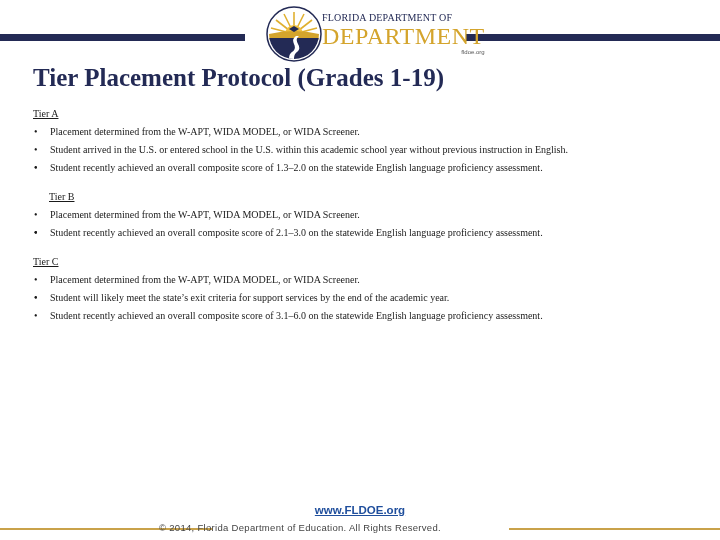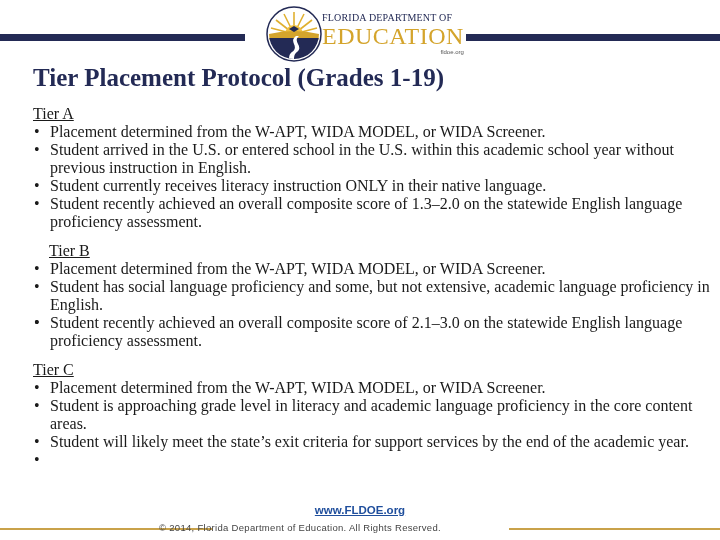--- a/index.html
+++ b/index.html
@@ -12,21 +12,21 @@
 
     .logo { position: absolute; left: 266px; top: 6px; width: 200px; height: 56px; display: flex; align-items: center; background: #fff; }
     .logo-seal { width: 56px; height: 56px; position: relative; flex: none; }
     .logo-text { display: flex; flex-direction: column; line-height: 1; }
     .logo-top { font-family: "Liberation Serif", serif; font-size: 10px; color: #232a55; letter-spacing: 0.2px; font-variant: small-caps; }
     .logo-main { font-family: "Liberation Serif", serif; font-size: 24px; color: #d4a42c; letter-spacing: 0.5px; margin-top: 1px; }
     .logo-sub { font-family: "Liberation Sans", sans-serif; font-size: 6px; color: #555; align-self: flex-end; margin-top: 1px; }
 
     .page-title { position: absolute; left: 33px; top: 64px; font-family: "Liberation Serif", serif; font-weight: bold; font-size: 25px; color: #232a55; white-space: nowrap; }
 
-    .content { position: absolute; left: 33px; top: 105px; width: 680px; font-size: 16px; line-height: 18px; }
+    .content { position: absolute; left: 33px; top: 105px; width: 680px; font-size: 10px; line-height: 18px; }
     .tier { margin-bottom: 11px; }
     .tier-heading { text-decoration: underline; color: #1a1a1a; display: inline-block; }
     .tier-heading.indent { margin-left: 16px; }
     .tier ul { list-style: none; }
     .tier li { position: relative; padding-left: 17px; }
     .tier li .bullet { position: absolute; left: 1px; top: 0; }
 
     .footer-link { position: absolute; left: 0; width: 720px; top: 504px; text-align: center; font-family: "Liberation Sans", sans-serif; font-size: 11.5px; font-weight: bold; color: #1f4e9c; text-decoration: underline; }
     .footer-rule { position: absolute; top: 528px; height: 2px; background: #c9a24a; }
     .footer-rule.left { left: 0; width: 212px; }
@@ -62,55 +62,55 @@
         <circle cx="28" cy="28" r="9" fill="#f0c040"></circle>
         <path d="M3 28 Q28 22 53 28 L53 34 L3 34 Z" fill="#d4a42c"></path>
         <rect x="0" y="32" width="56" height="24" fill="#232a55"></rect>
         <path d="M30 30 C22 36 34 40 26 46 C22 49 24 52 22 56 L27 56 C29 52 27 49 31 46 C38 40 26 36 33 30 Z" fill="#ffffff"></path>
         <path d="M23 23 L28 20 L33 23 L28 26 Z" fill="#232a55"></path>
       </g>
     </svg>
   </div>
   <div class="logo-text">
     <span class="logo-top">FLORIDA DEPARTMENT OF</span>
-    <span class="logo-main">EDUCATION</span>
+    <span class="logo-main">DEPARTMENT</span>
     <span class="logo-sub">fldoe.org</span>
   </div>
 </div>
 
 <h1 class="page-title">Tier Placement Protocol (Grades 1-19)</h1>
 
 <div class="content">
   <section class="tier">
     <span class="tier-heading">Tier A</span>
     <ul>
       <li><span class="bullet">•</span><span>Placement determined from the W-APT, WIDA MODEL, or WIDA Screener.</span></li>
       <li><span class="bullet">•</span><span>Student arrived in the U.S. or entered school in the U.S. within this academic school year without previous instruction in English.</span></li>
-      <li><span class="bullet">•</span><span>Student currently receives literacy instruction ONLY in their native language.</span></li>
+      <li><span class="bullet">•</span></li>
       <li><span class="bullet">•</span><span>Student recently achieved an overall composite score of 1.3–2.0 on the statewide English language proficiency assessment.</span></li>
     </ul>
   </section>
 
   <section class="tier">
     <span class="tier-heading indent">Tier B</span>
     <ul>
       <li><span class="bullet">•</span><span>Placement determined from the W-APT, WIDA MODEL, or WIDA Screener.</span></li>
-      <li><span class="bullet">•</span><span>Student has social language proficiency and some, but not extensive, academic language proficiency in English.</span></li>
+      <li><span class="bullet">•</span></li>
       <li><span class="bullet">•</span></li>
       <li><span class="bullet">•</span><span>Student recently achieved an overall composite score of 2.1–3.0 on the statewide English language proficiency assessment.</span></li>
     </ul>
   </section>
 
   <section class="tier">
     <span class="tier-heading">Tier C</span>
     <ul>
       <li><span class="bullet">•</span><span>Placement determined from the W-APT, WIDA MODEL, or WIDA Screener.</span></li>
-      <li><span class="bullet">•</span><span>Student is approaching grade level in literacy and academic language proficiency in the core content areas.</span></li>
+      <li><span class="bullet">•</span></li>
       <li><span class="bullet">•</span><span>Student will likely meet the state’s exit criteria for support services by the end of the academic year.</span></li>
-      <li><span class="bullet">•</span></li>
+      <li><span class="bullet">•</span><span>Student recently achieved an overall composite score of 3.1–6.0 on the statewide English language proficiency assessment.</span></li>
     </ul>
   </section>
 </div>
 
 <a class="footer-link">www.FLDOE.org</a>
 <div class="footer-rule left"></div>
 <div class="footer-rule right"></div>
 <div class="footer-copy">© 2014, Florida Department of Education. All Rights Reserved.</div>
 
 </body></html>

